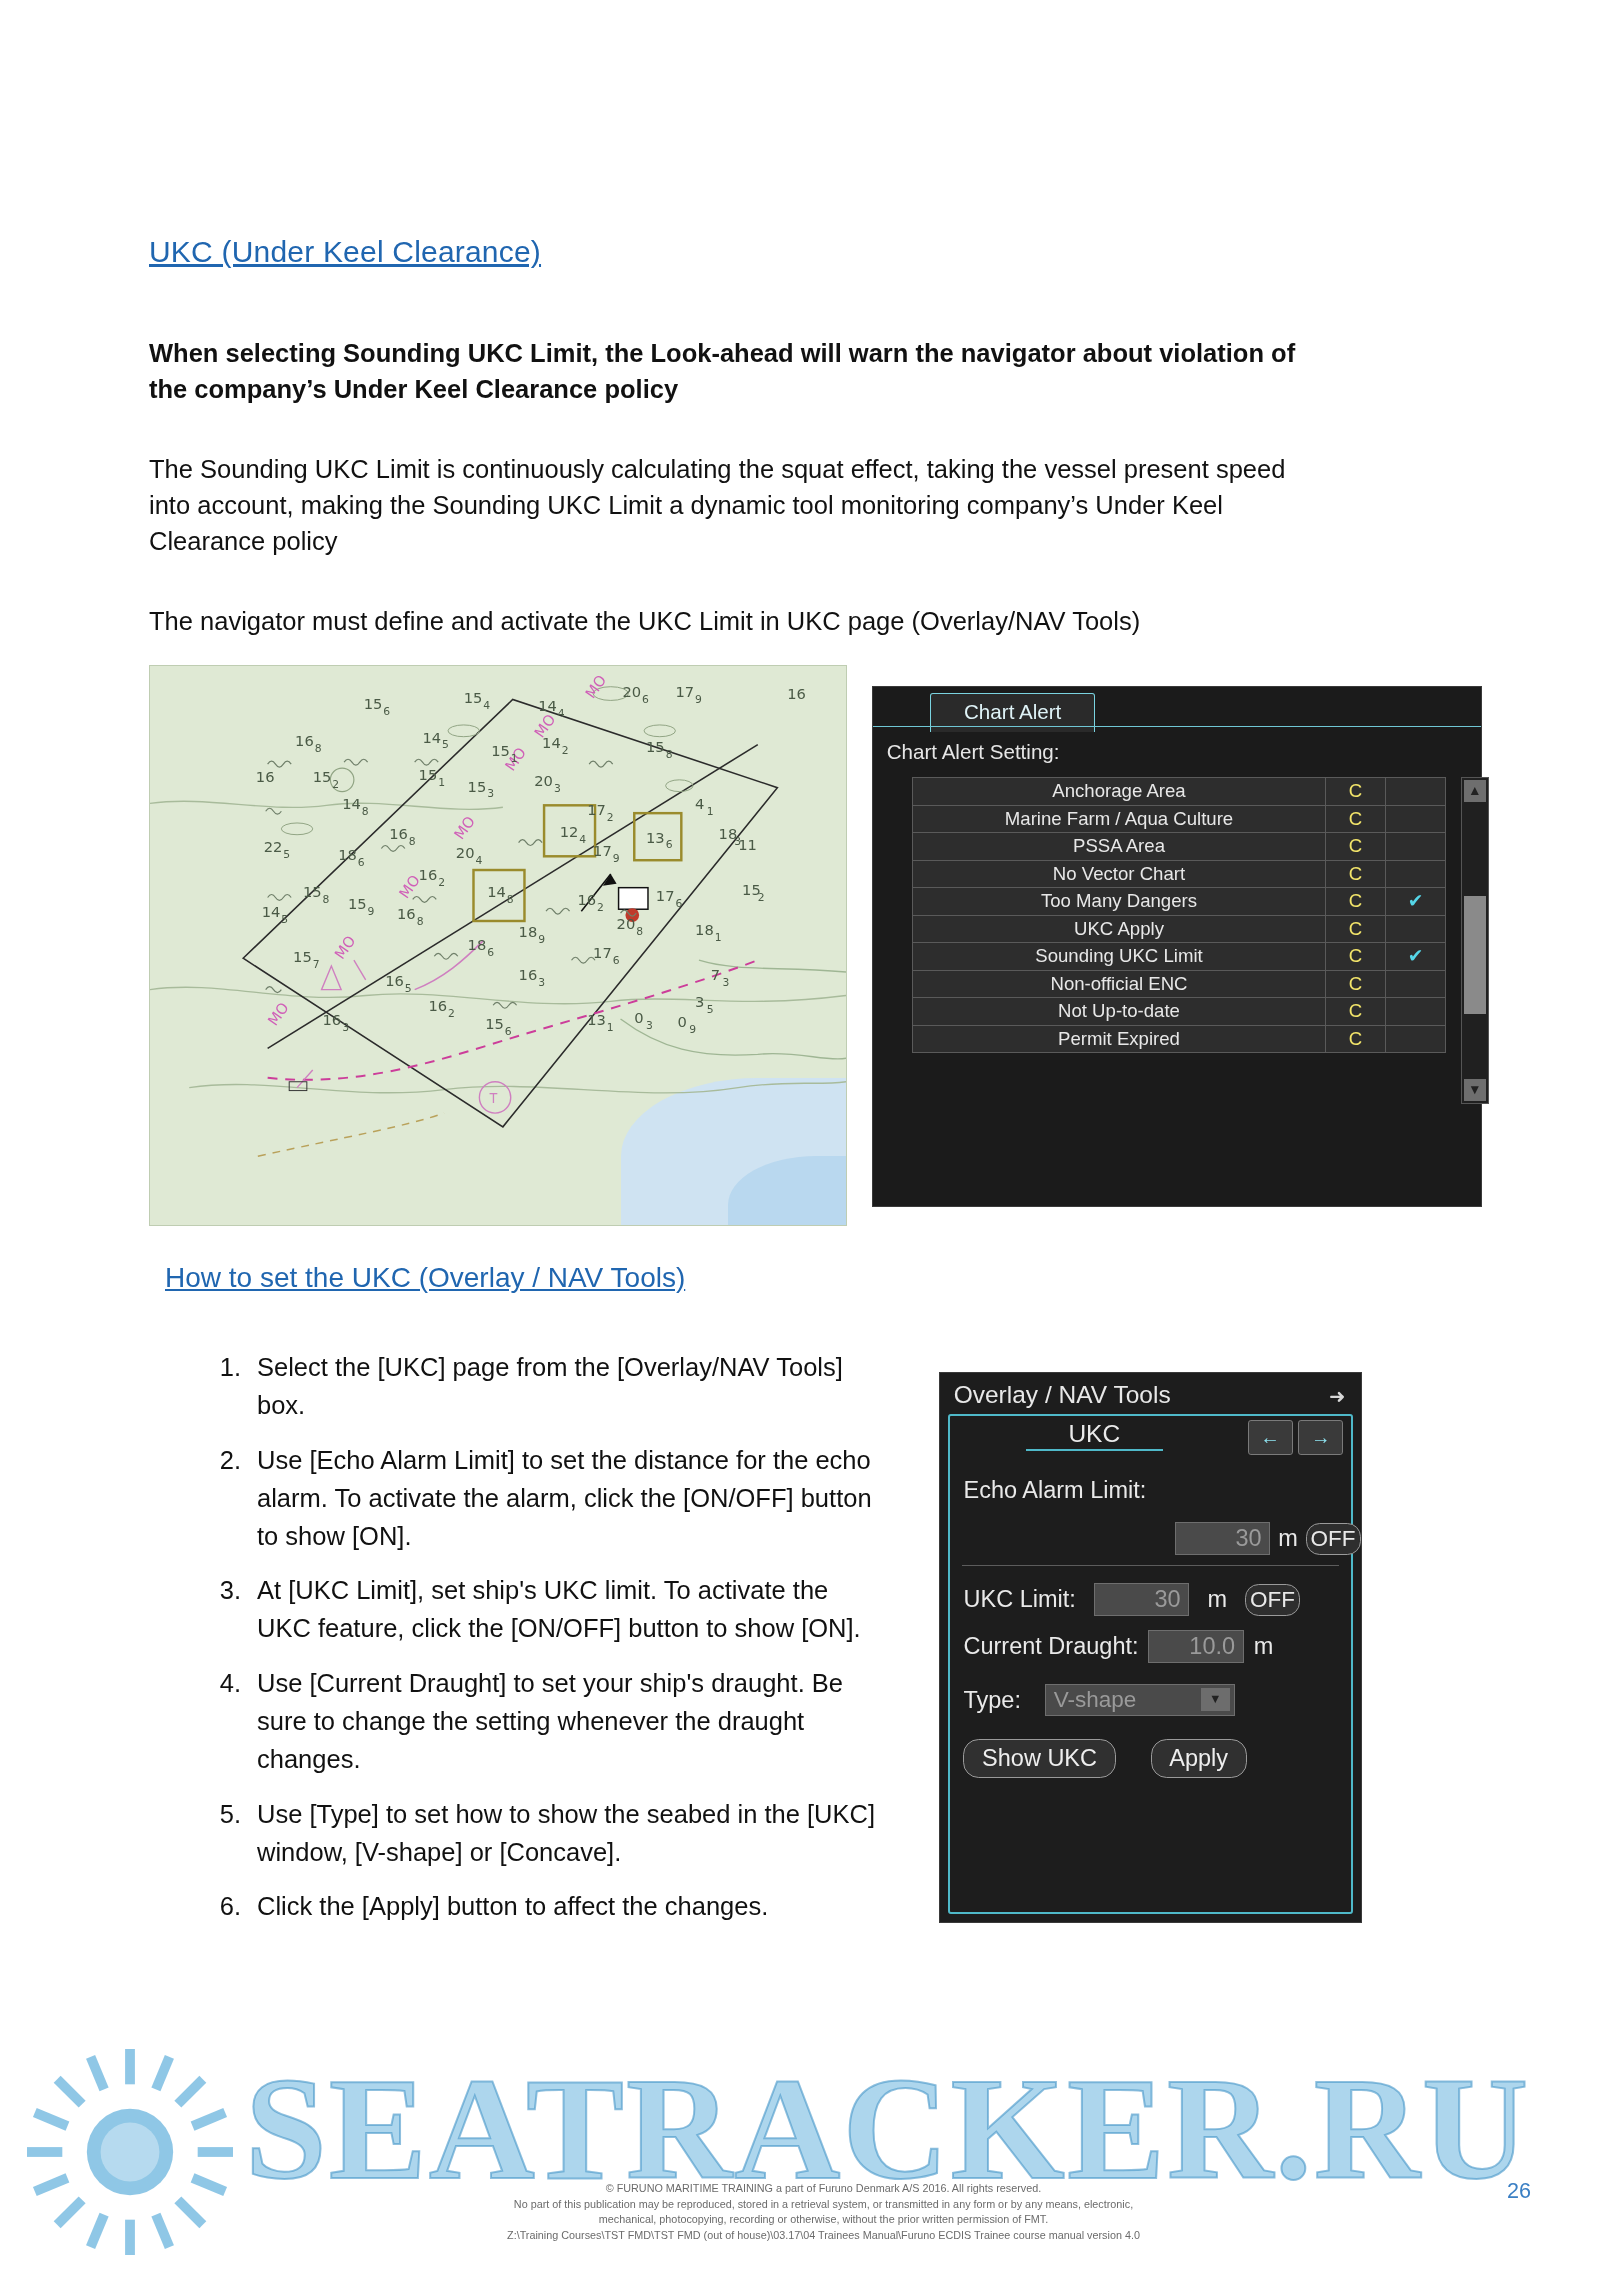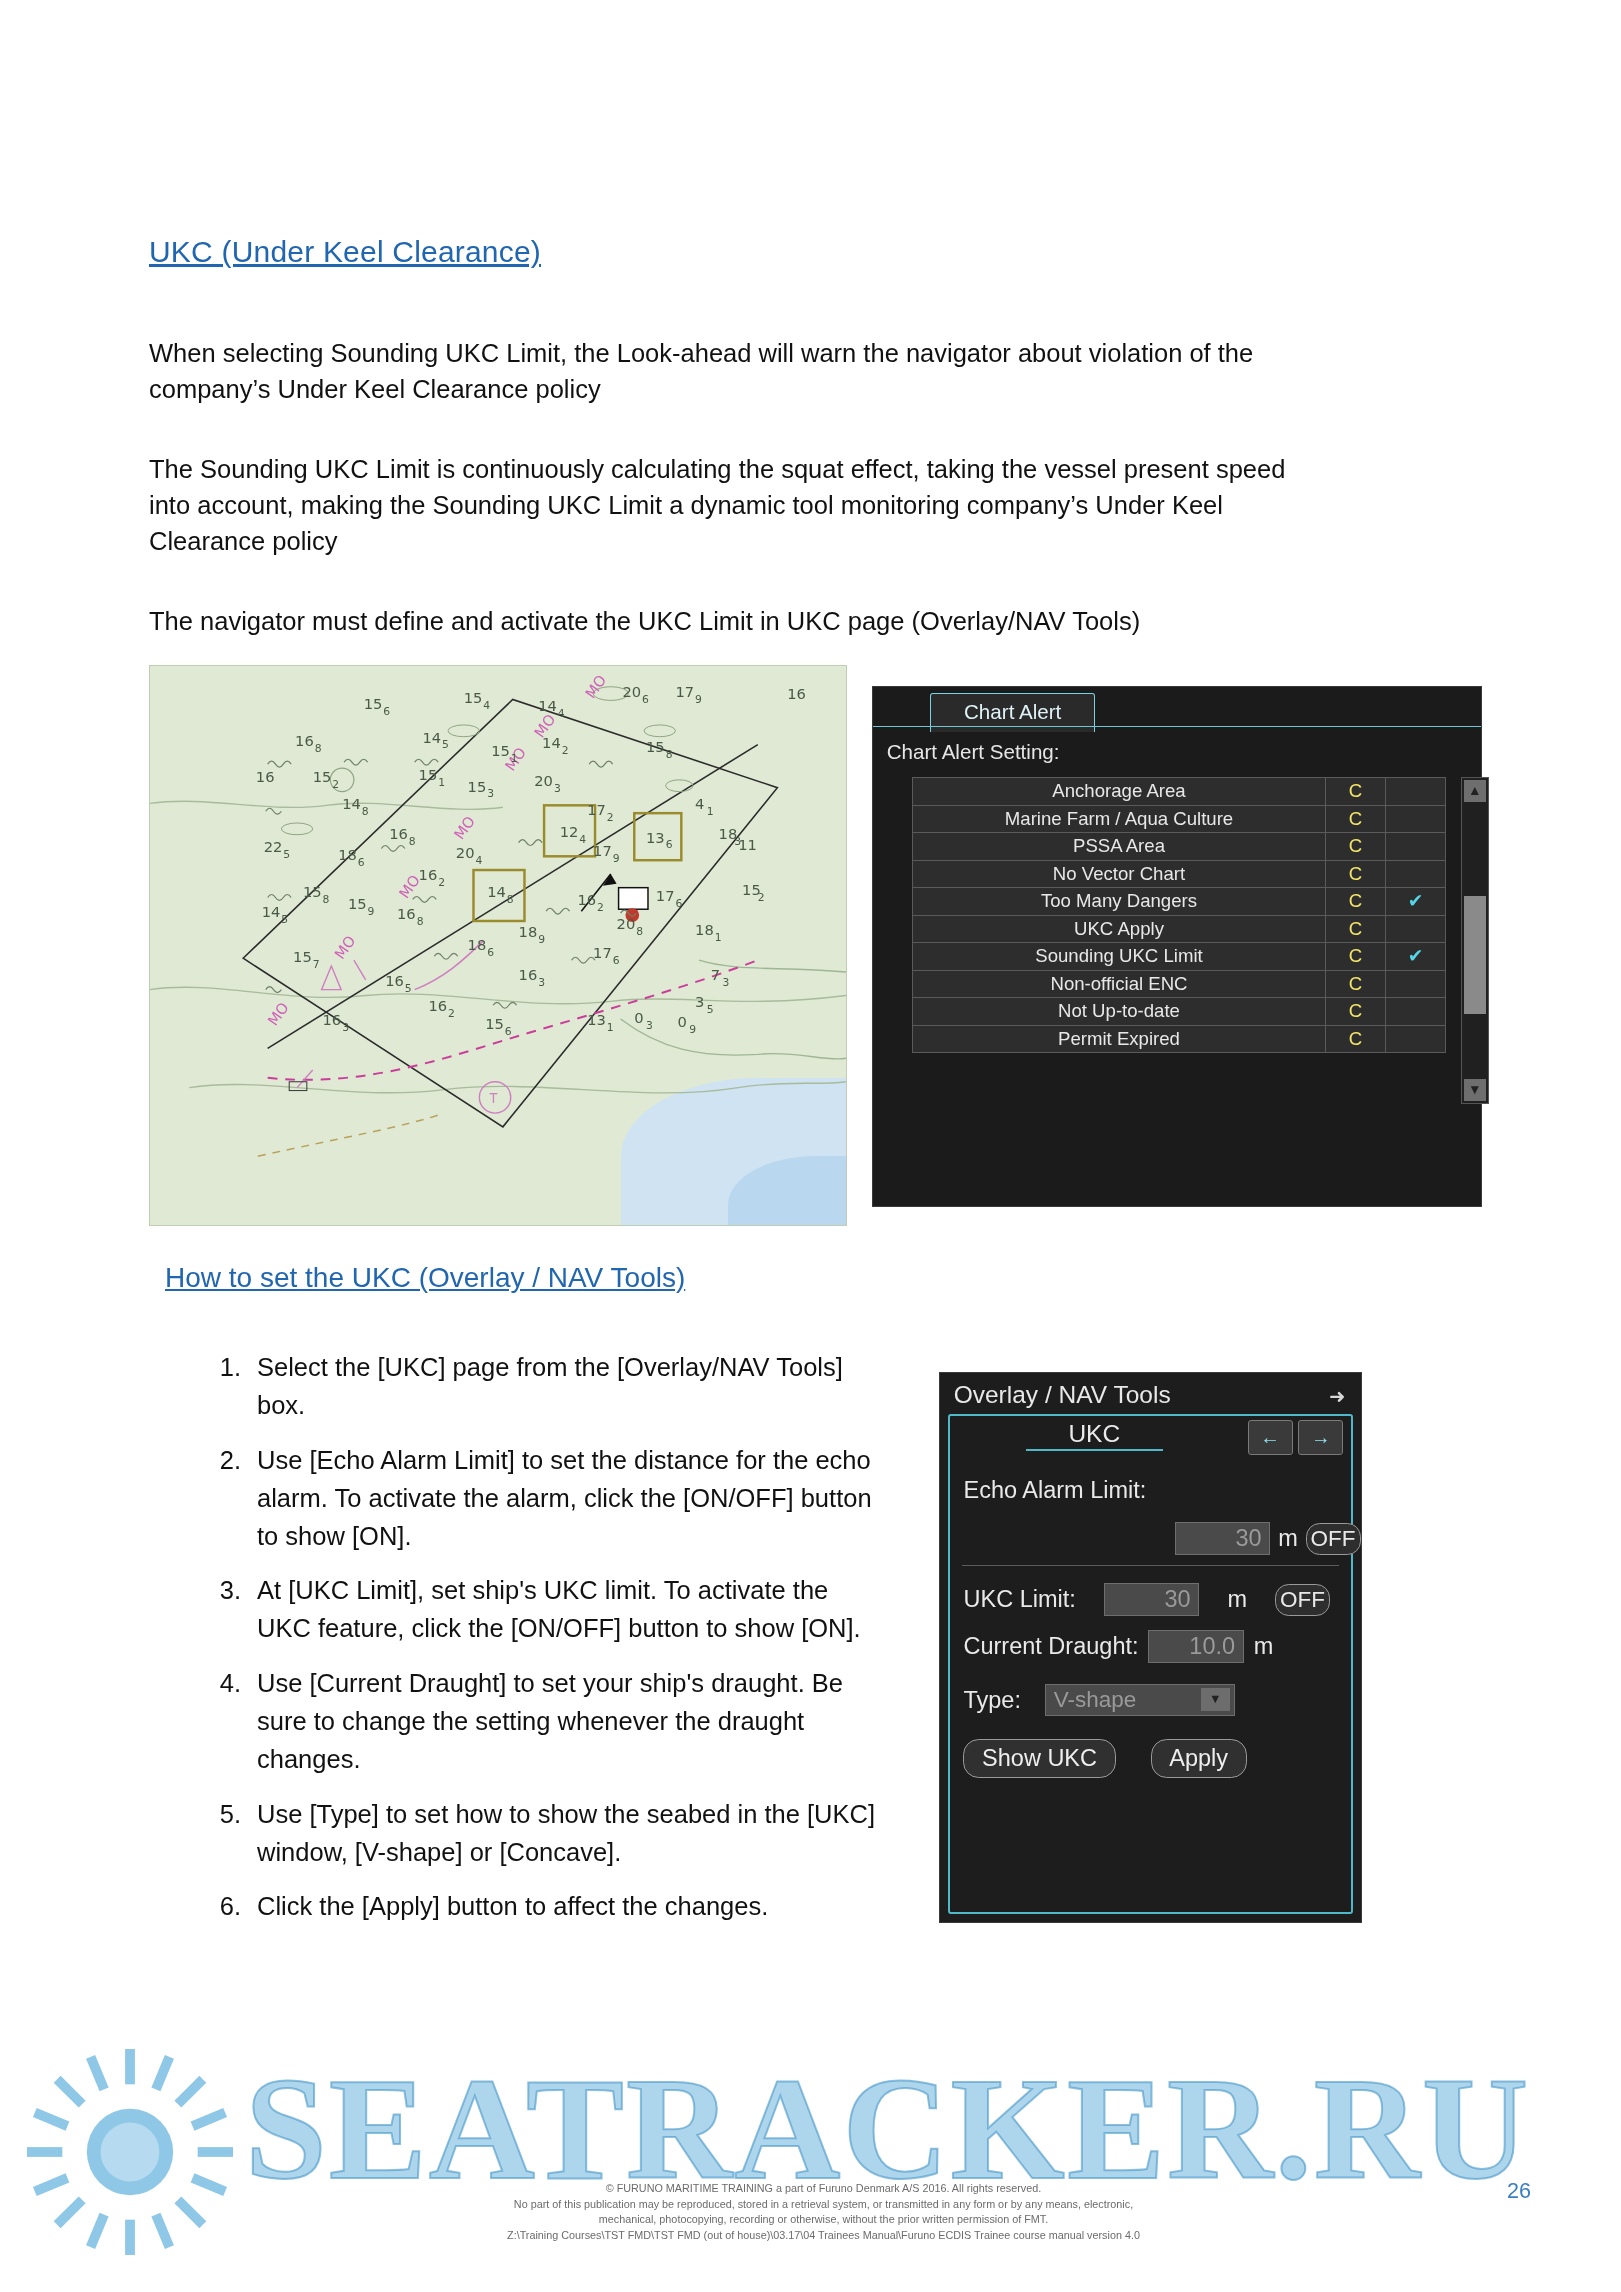--- a/index.html
+++ b/index.html
@@ -17,21 +17,21 @@
   .heading1 {
     position:absolute; left:149px; top:235px;
     font-size:30px; color:#2066b0; text-decoration:underline;
     letter-spacing:0.2px;
   }
   .para {
     position:absolute; left:149px;
     font-size:25.5px; line-height:36px; color:#111;
     width:1166px;
   }
-  .p1 { top:335px; }
+  .p1 { top:335px;font-weight:bold; }
   .p2 { top:451px; }
   .p3 { top:603px; }
 
   .heading2 {
     position:absolute; left:165px; top:1262px;
     font-size:28px; color:#2066b0; text-decoration:underline;
   }
 
   
   .chart-fig {
@@ -152,21 +152,21 @@
     font-size:23.5px;
   }
   .onoff {
     display:inline-block; border:1px solid #9a9a9a; border-radius:13.7px;
     padding:2px 4px; font-size:22.5px; color:#e8e8e8; background:#2e2e2e;
   }
   .row-echo { left:225px; top:106px; display:flex; align-items:center; gap:7.8px; }
   .hr {
     position:absolute; left:11.8px; right:11.8px; top:149px; height:1px; background:#5c5c5c;
   }
-  .row-ukc { left:13.7px; top:167px; display:flex; align-items:center; gap:28px; }
+  .row-ukc { left:13.7px; top:167px; display:flex; align-items:center; gap:18px; }
   .row-draught { left:13.7px; top:214px; display:flex; align-items:center; gap:9.8px; }
   .row-type { left:13.7px; top:268px; display:flex; align-items:center; gap:24px; }
   .selbox {
     display:inline-block; width:172px; background:#4a4a4a; color:#9a9a9a;
     border:1px solid #6e6e6e; padding:2px 7.8px; font-size:22.5px; position:relative;
   }
   .selbox .caret {
     position:absolute; right:3.9px; top:2.9px; width:29px; height:23.5px;
     background:#6d6d6d; color:#222; font-size:12.7px; text-align:center; line-height:23.5px;
   }

